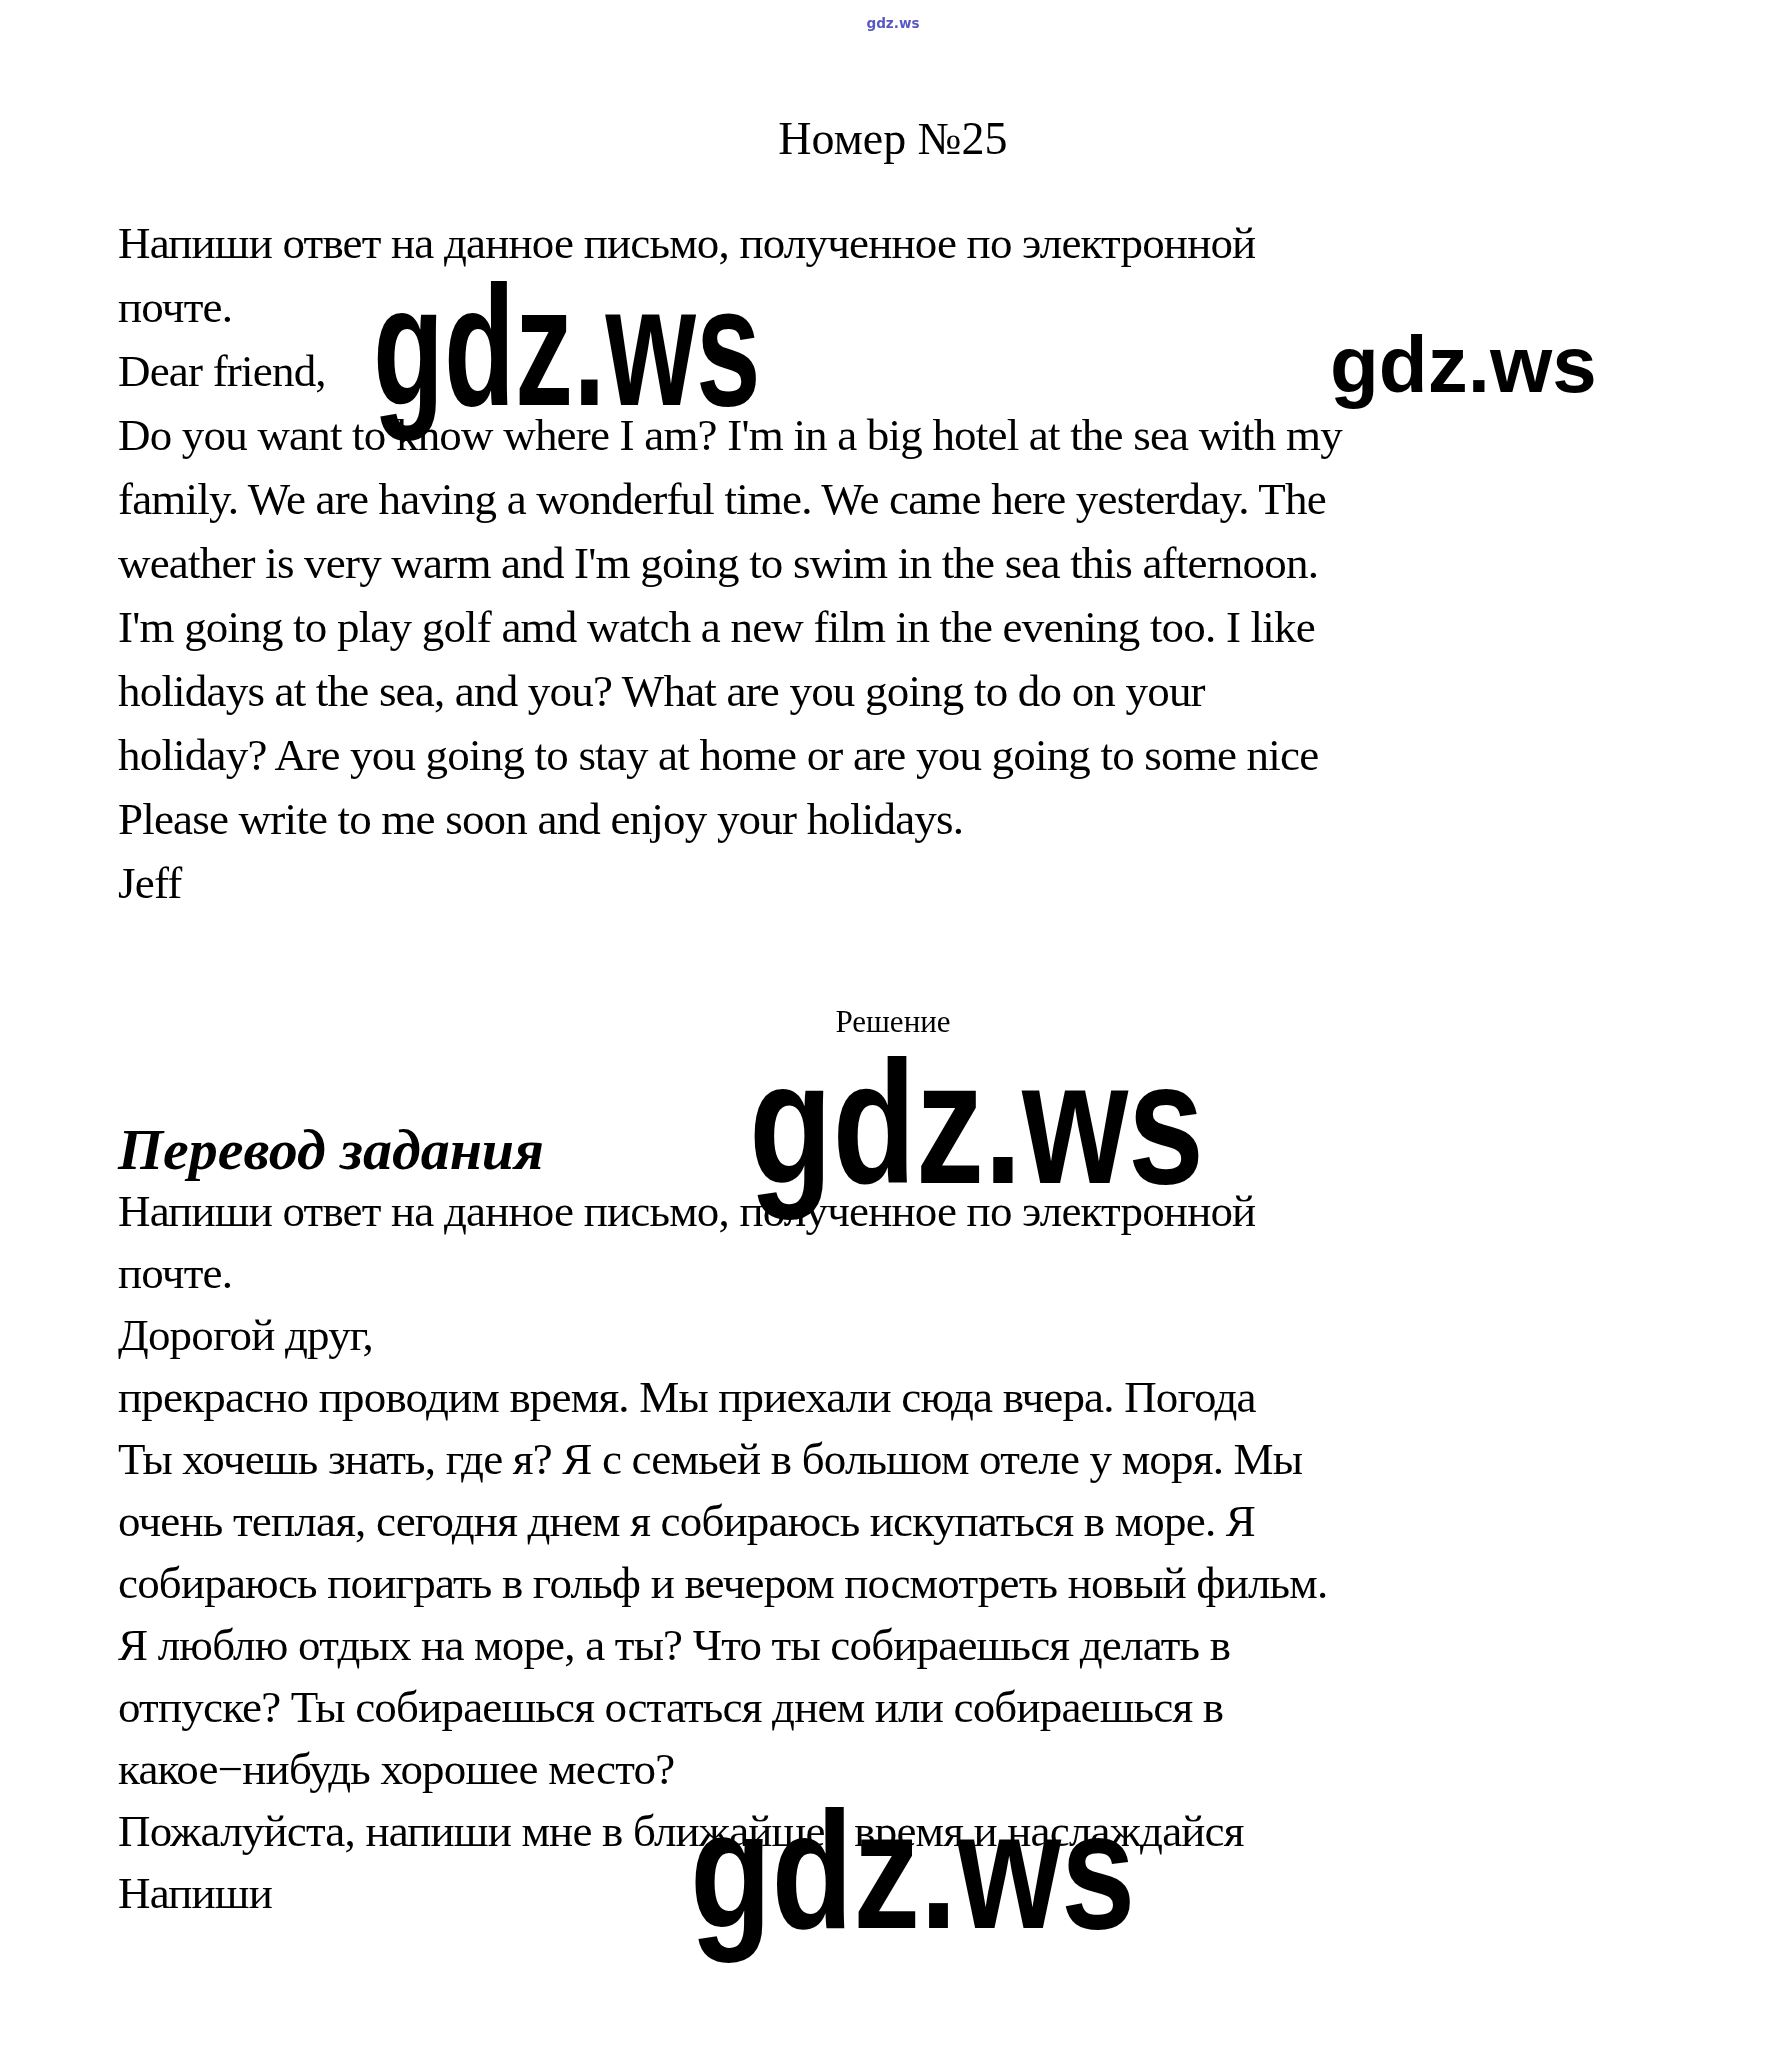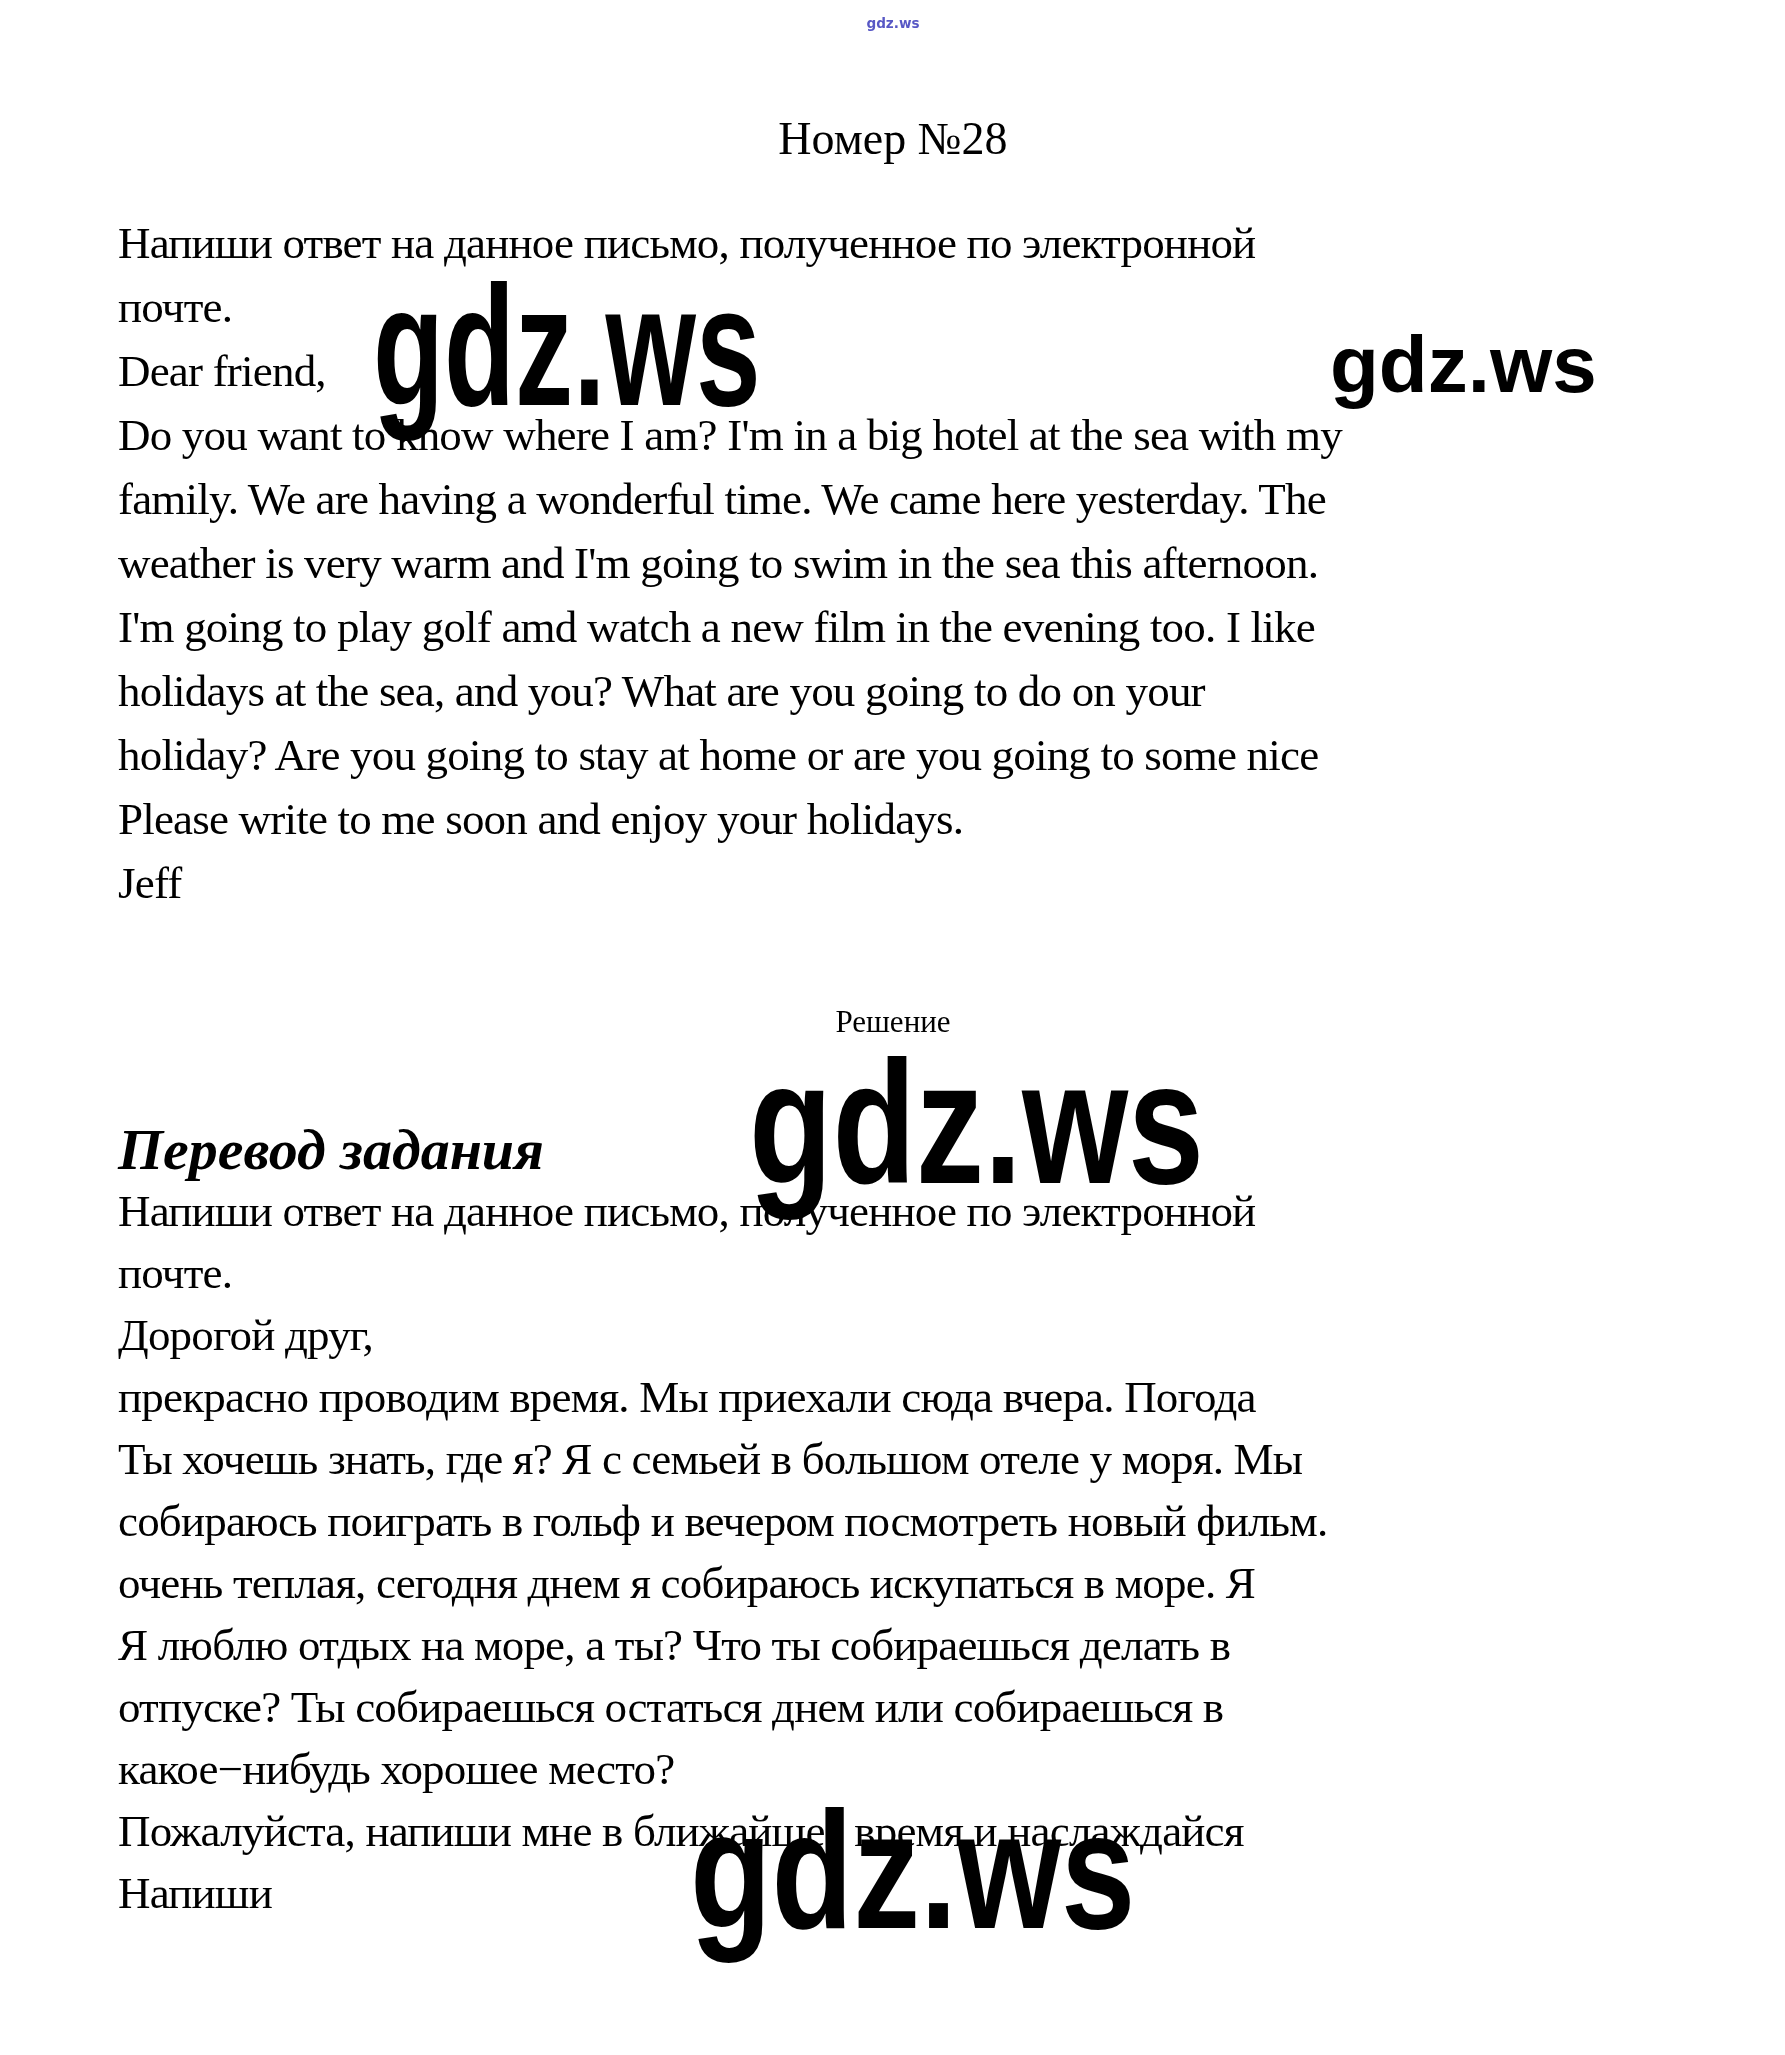--- a/index.html
+++ b/index.html
@@ -146,21 +146,21 @@
     white-space: nowrap;
   }
 </style>
 </head>
 <body>
 
 <div class="page">
 
   <div class="wm-top" style="color: rgb(59, 59, 187);">gdz.ws</div>
 
-  <div class="doc-title">Номер №28</div>
+  <div class="doc-title">Номер №25</div>
 
   <div class="en-block">
     <div class="line">Напиши ответ на данное письмо, полученное по электронной</div>
     <div class="line">почте.</div>
     <div class="line">Dear friend,</div>
     <div class="line">Do you want to know where I am? I'm in a big hotel at the sea with my</div>
     <div class="line">family. We are having a wonderful time. We came here yesterday. The</div>
     <div class="line">weather is very warm and I'm going to swim in the sea this afternoon.</div>
     <div class="line">I'm going to play golf amd watch a new film in the evening too. I like</div>
     <div class="line">holidays at the sea, and you? What are you going to do on your</div>
@@ -177,22 +177,22 @@
   <div class="wm-middle">gdz.ws</div>
 
   <div class="translation-heading">Перевод задания</div>
 
   <div class="ru-block">
     <div class="line">Напиши ответ на данное письмо, полученное по электронной</div>
     <div class="line">почте.</div>
     <div class="line">Дорогой друг,</div>
     <div class="line">прекрасно проводим время. Мы приехали сюда вчера. Погода</div>
     <div class="line">Ты хочешь знать, где я? Я с семьей в большом отеле у моря. Мы</div>
+    <div class="line">очень теплая, сегодня днем я собираюсь искупаться в море. Я</div>
     <div class="line">собираюсь поиграть в гольф и вечером посмотреть новый фильм.</div>
-    <div class="line">очень теплая, сегодня днем я собираюсь искупаться в море. Я</div>
     <div class="line">Я люблю отдых на море, а ты? Что ты собираешься делать в</div>
     <div class="line">отпуске? Ты собираешься остаться днем или собираешься в</div>
     <div class="line">какое−нибудь хорошее место?</div>
     <div class="line">Пожалуйста, напиши мне в ближайшее время и наслаждайся</div>
     <div class="line">Напиши</div>
   </div>
 
   <div class="wm-bottom">gdz.ws</div>
 
 </div>

